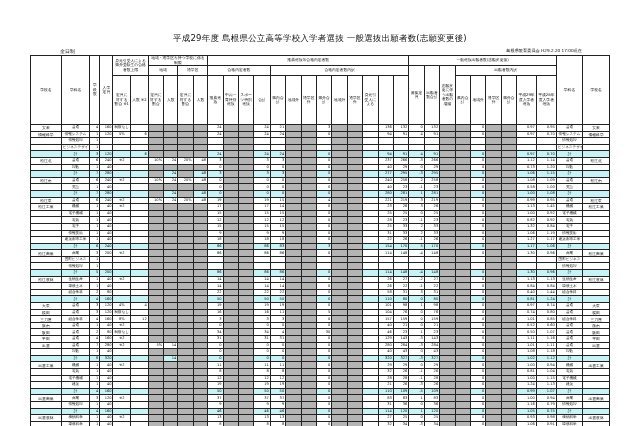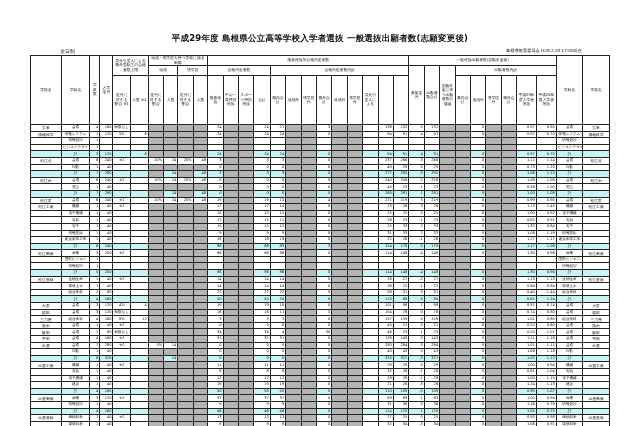--- a/index.html
+++ b/index.html
@@ -1,17 +1,17 @@
 <!DOCTYPE html>
 <html><head>
 <meta charset="utf-8">
 <style>
   html, body { margin: 0; padding: 0; background: #ffffff; }
   body { width: 640px; height: 426px; overflow: hidden; position: relative; font-family: "DejaVu Sans", sans-serif; color: #111; }
-  .title { position: absolute; left: 0; width: 640px; top: 33px; text-align: center; font-size: 8.5px; letter-spacing: 0.2px; font-weight: bold; }
+  .title { position: absolute; left: 0; width: 640px; top: 33px; text-align: center; font-size: 8.5px; letter-spacing: 0.2px; }
   .subhead-left { position: absolute; left: 60px; top: 48px; font-size: 5px; }
   .subhead-right { position: absolute; right: 58px; top: 48px; font-size: 4.2px; }
   table.grid { position: absolute; left: 30px; top: 55px; width: 580px; border-collapse: collapse; table-layout: fixed; font-size: 3.6px; }
   table.grid td, table.grid th { border: 0.5px solid #222; padding: 0 1px; height: 5.6px; line-height: 5px; overflow: hidden; white-space: nowrap; }
   table.grid th { font-weight: normal; font-size: 3.8px; text-align: center; vertical-align: middle; white-space: normal; line-height: 4.5px; }
   thead tr.h1 th { height: 9px; }
   thead tr.h2 th { height: 9px; }
   thead tr.h3 th { height: 48px; }
   td.num { text-align: right; }
   td.ctr { text-align: center; }

